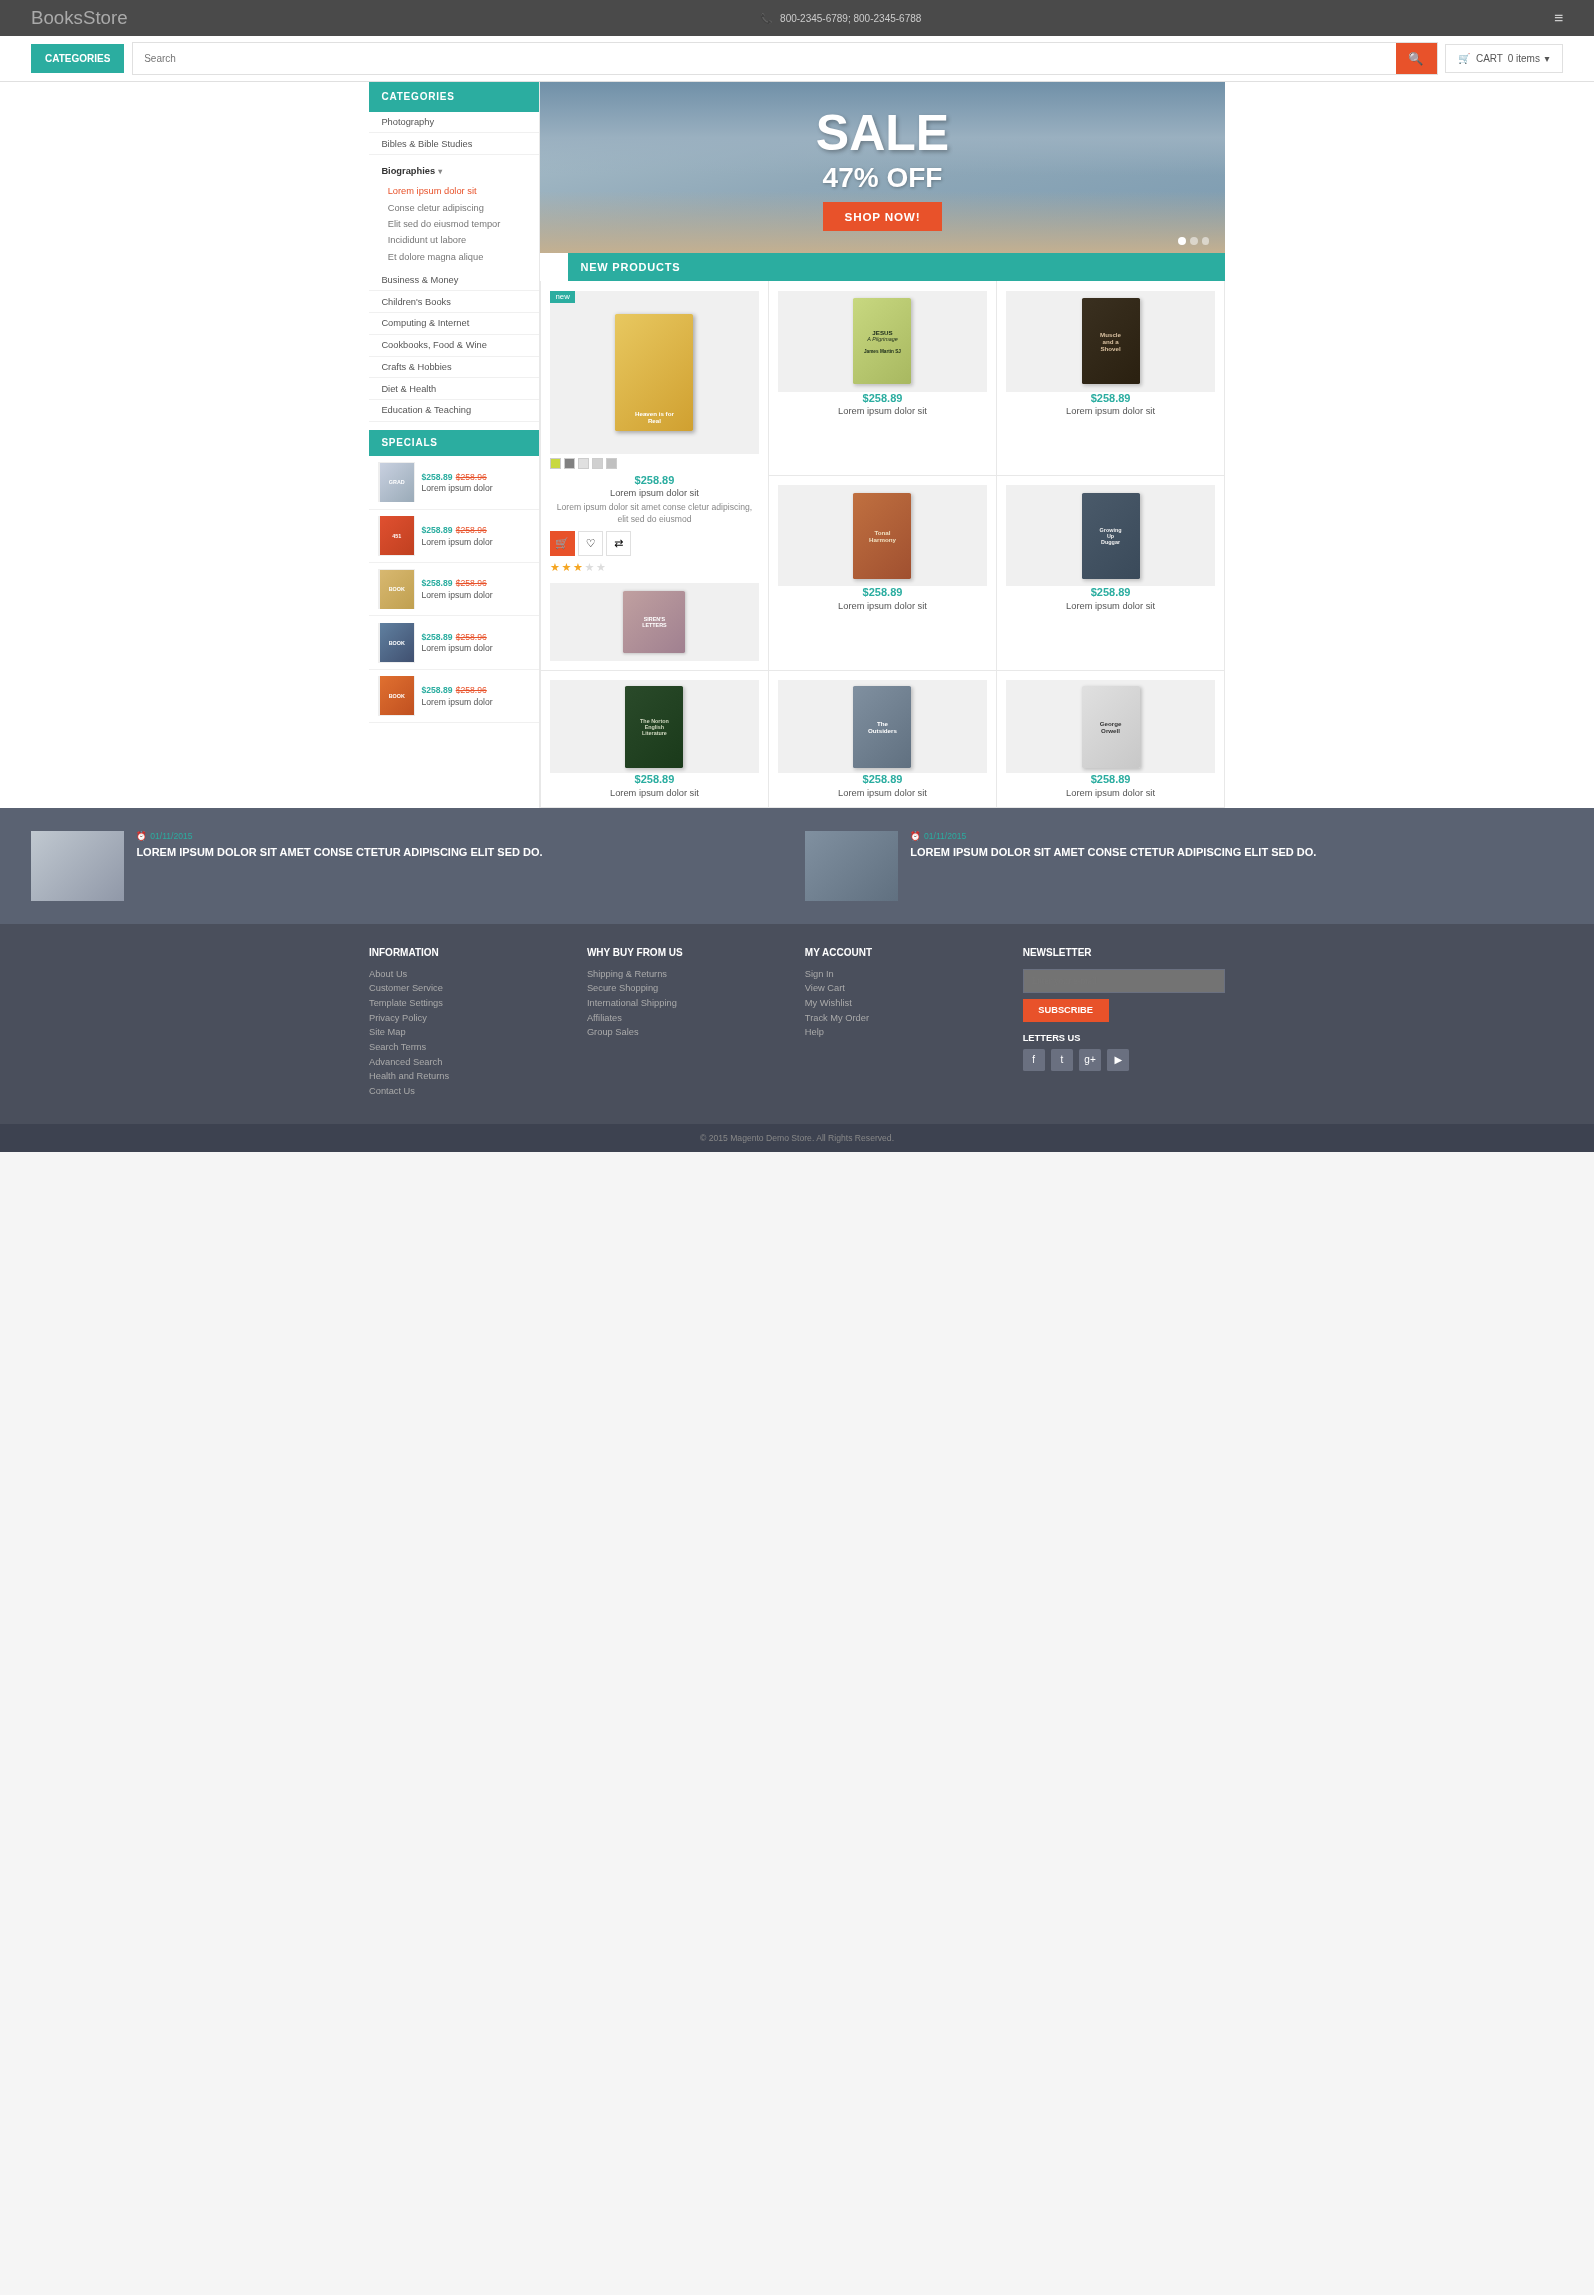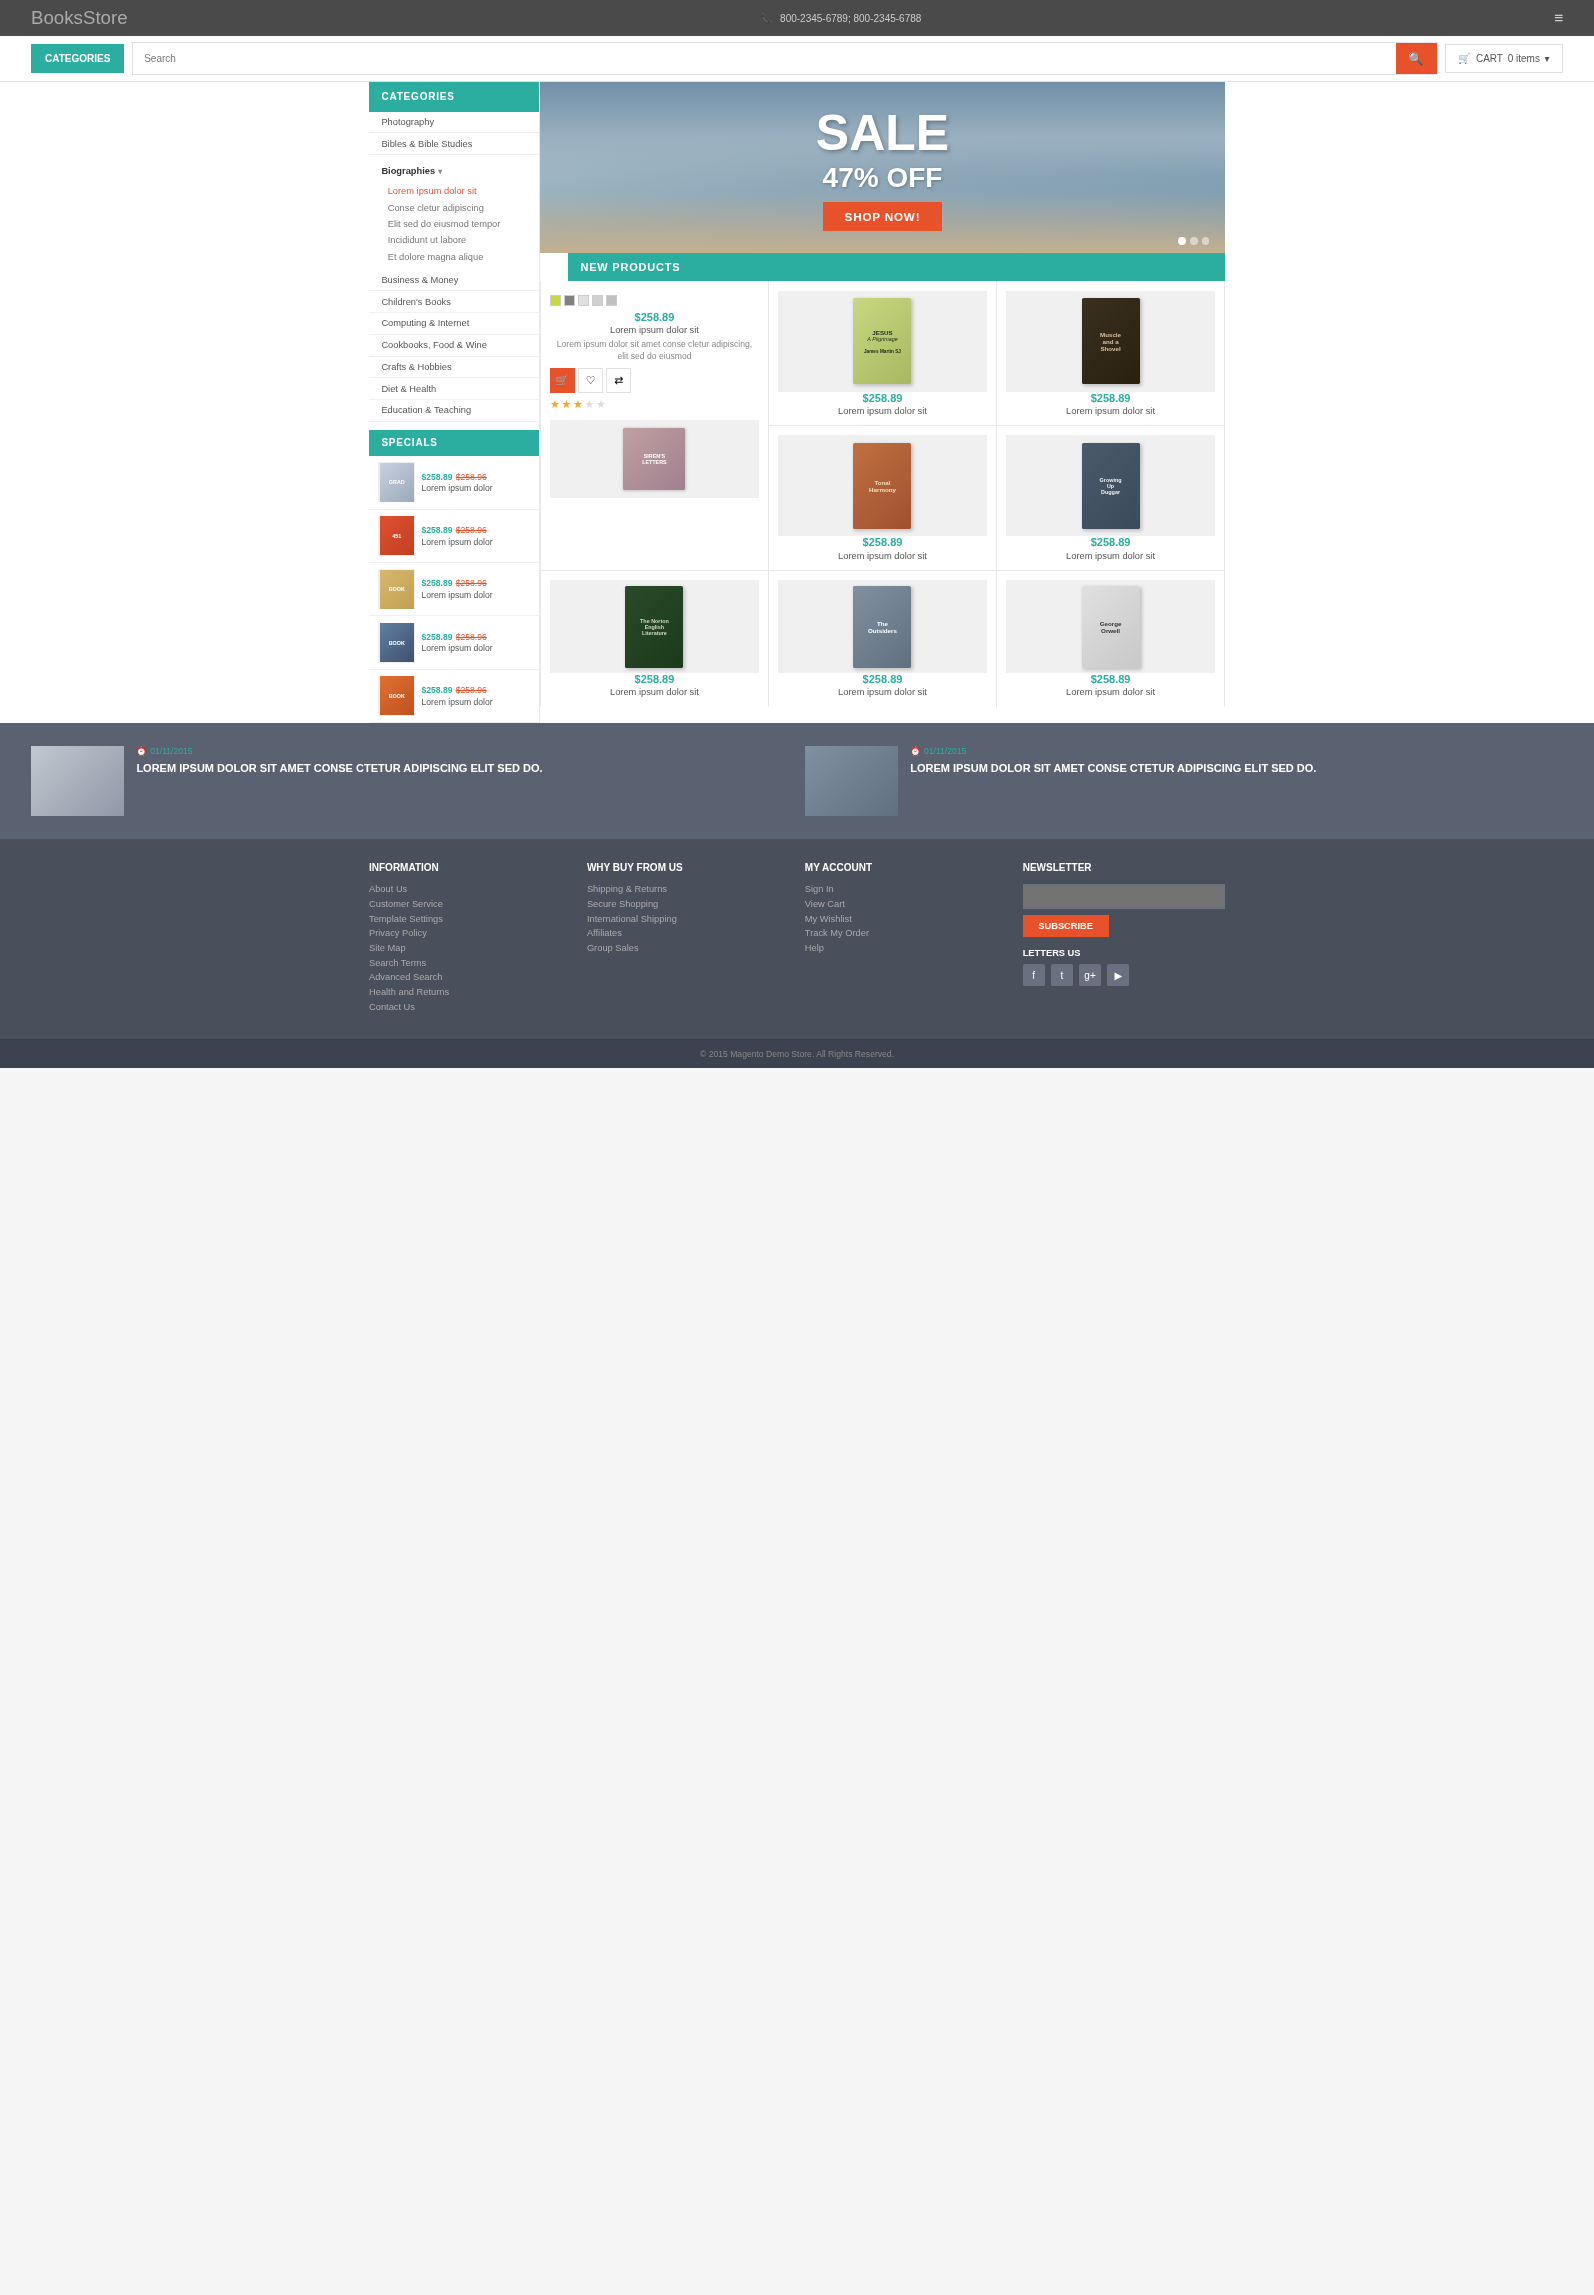--- a/index.html
+++ b/index.html
@@ -232,20 +232,28 @@
         <div class="hero-dot"></div>
         <div class="hero-dot"></div>
       </div>
     </div>
 
     <div class="section-header">NEW PRODUCTS</div>
     <div style="background:#e8e8e8;padding:0.8px;">
       <div style="display:grid;grid-template-columns:1fr 1fr 1fr;gap:0.8px;background:#e8e8e8;">
 
         <div style="background:#fff;padding:9.3px;grid-row:span 2;">
+          <div style="position:relative;display:inline-block;width:100%;">
+            <span style="position:absolute;top:0;left:0;background:#2bada0;color:#fff;font-size:7.8px;padding:1.6px 5.4px;z-index:1;">new</span>
+            <div style="width:100%;height:163px;background:#f0f0f0;display:flex;align-items:center;justify-content:center;overflow:hidden;">
+              <div style="width:78px;height:117px;background:linear-gradient(135deg,#e8c860,#d0a030);display:flex;flex-direction:column;align-items:center;justify-content:flex-end;padding:6.2px;border-radius:1.6px;box-shadow:1.6px 1.6px 4.7px rgba(0,0,0,0.3);">
+                <div style="font-size:6.2px;color:#fff;text-align:center;font-weight:bold;">Heaven is for<br>Real</div>
+              </div>
+            </div>
+          </div>
           <div class="color-swatches">
             <div class="swatch" style="background:#c8d840;"></div>
             <div class="swatch" style="background:#808080;"></div>
             <div class="swatch" style="background:#e0e0e0;"></div>
             <div class="swatch" style="background:#d0d0d0;"></div>
             <div class="swatch" style="background:#c0c0c0;"></div>
           </div>
           <div class="product-price">$258.89</div>
           <div class="product-name">Lorem ipsum dolor sit</div>
           <div class="product-desc">Lorem ipsum dolor sit amet conse cletur adipiscing, elit sed do eiusmod</div>

